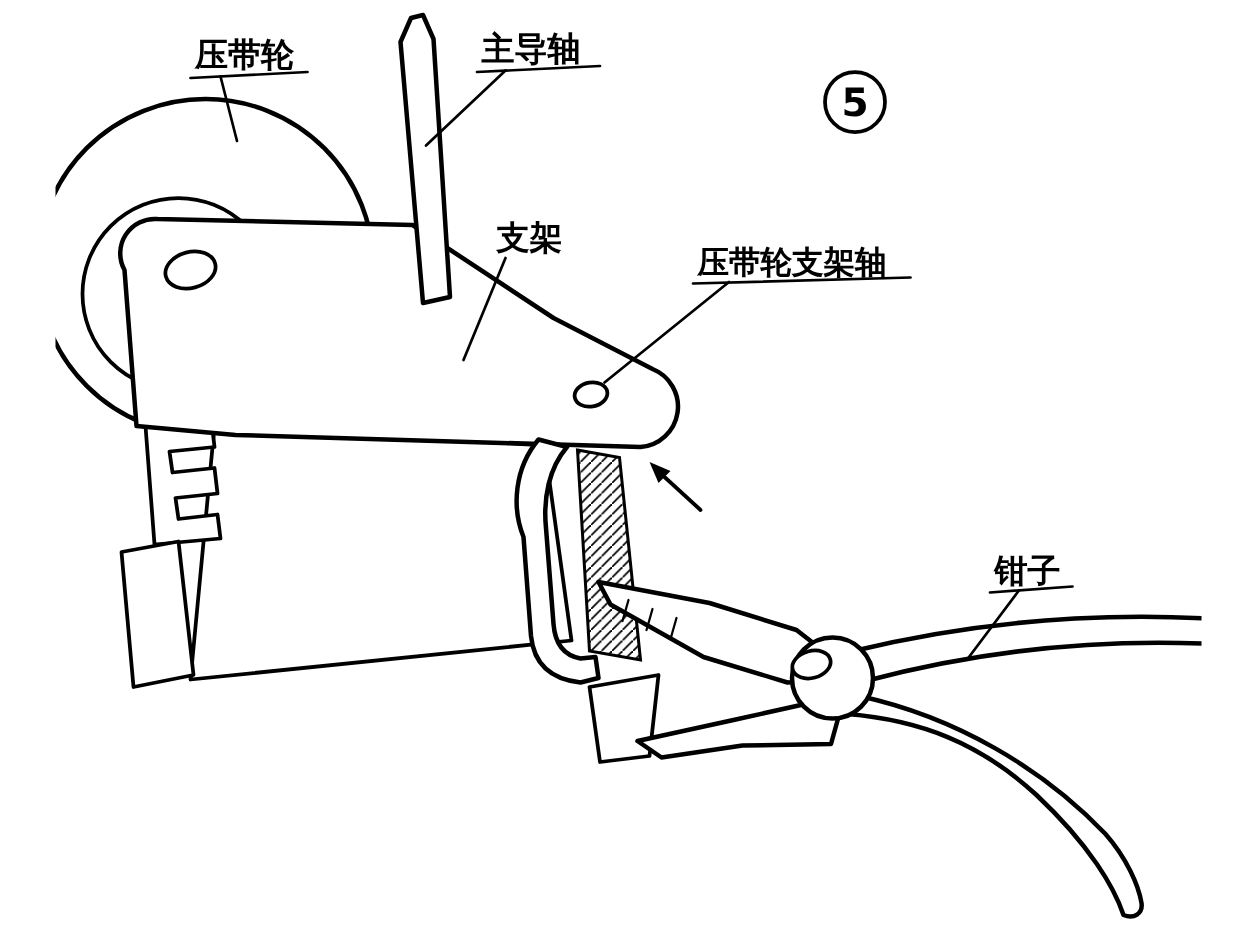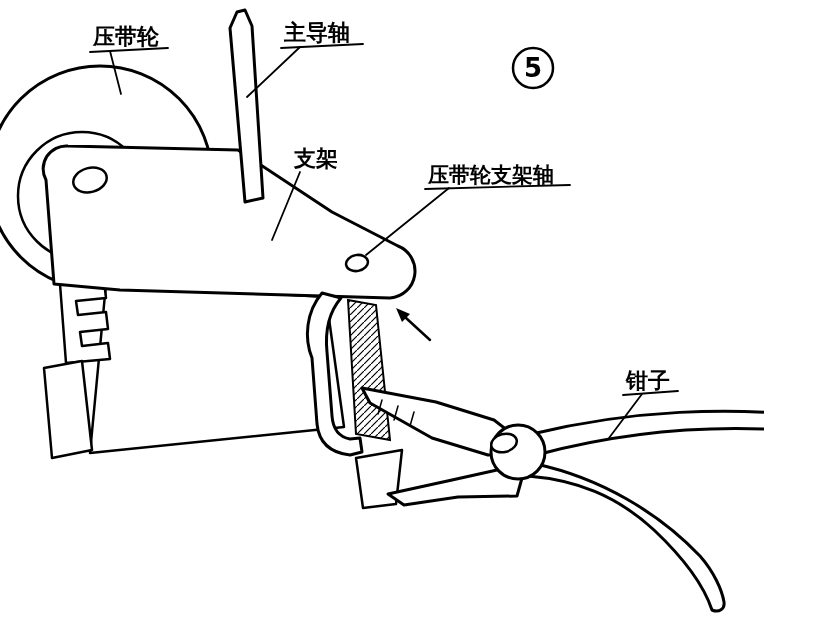--- a/index.html
+++ b/index.html
@@ -2,20 +2,21 @@
 <html><head>
 <meta charset="utf-8">
 <style>
   html,body{margin:0;padding:0;background:#ffffff;}
   .stage{
     position:relative;
     width:764px;height:627px;
     background:#ffffff;
     overflow:hidden;
     font-family:"DejaVu Sans", sans-serif;
+    padding-left:37px;
   }
   svg{display:block;}
   .ink{stroke:#000000;fill:none;stroke-linecap:round;stroke-linejoin:round;}
   .solid{stroke:#000000;fill:#ffffff;stroke-linecap:round;stroke-linejoin:round;}
   .w3{stroke-width:3;}
   .w25{stroke-width:2.5;}
   .w2{stroke-width:2;}
   .leader{stroke:#000000;stroke-width:1.8;fill:none;stroke-linecap:round;}
   .lbl{
     font-family:"DejaVu Sans", sans-serif;

